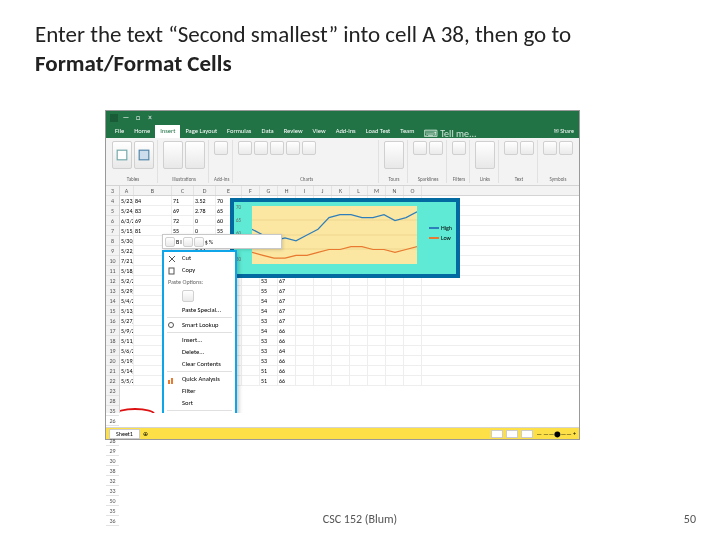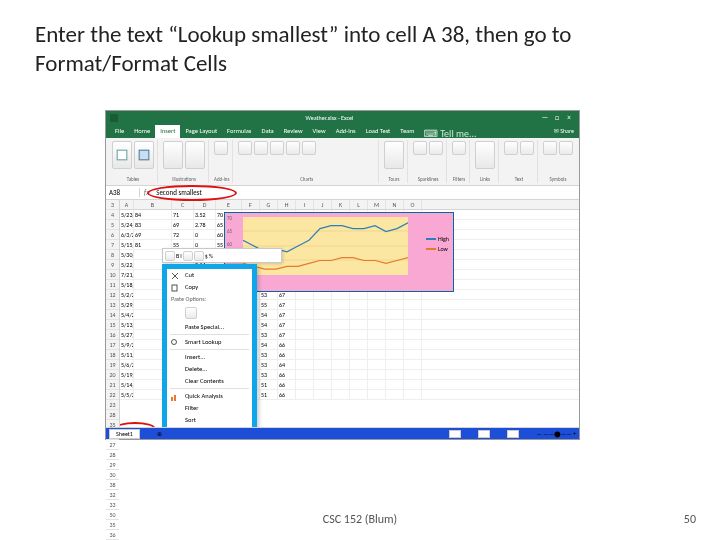--- a/index.html
+++ b/index.html
@@ -1,18 +1,18 @@
 <!DOCTYPE html>
 <html><head>
 <meta charset="utf-8">
 <style>
   * { box-sizing: border-box; margin: 0; padding: 0; }
   body { width: 720px; height: 540px; background: #fff; font-family: Calibri, Arial, sans-serif; position: relative; overflow: hidden; }
   .slide-title { font-size: 23px; color: #222; padding: 20px 30px 8px 35px; line-height: 1.25; }
-  .slide-title b { font-weight: 400; }
+  .slide-title b { font-weight: 700; }
   .shot { position: absolute; left: 105px; top: 110px; width: 475px; height: 330px; border: 1px solid #999; background: #fff; }
   
   .tb { height: 14px; background: #217346; display: flex; align-items: center; padding: 0 4px; }
   .tb-title { flex:1;text-align:center; color: #fff; font-size: 6px; }
   .tb-icon { width:8px; height:8px; background:#1a5c38; margin-right:2px; }
   .tb-btn { width:12px; height:10px; color:#fff; font-size:7px; text-align:center; }
   
   .tabs { height: 13px; background: #217346; display:flex; padding-left:4px; }
   .tab { font-size:6.5px; color:#fff; padding:2px 5px; }
   .tab.active { background:#fff; color:#217346; }
@@ -36,59 +36,58 @@
   .grid { display:flex; height: calc(100% - 14px - 13px - 48px - 14px - 12px); font-size:6px; }
   .rowhdrs { width:14px; background:#f3f3f3; border-right:1px solid #d4d4d4; }
   .rowhdrs div { height:10px; border-bottom:1px solid #e3e3e3; text-align:center; line-height:10px; color:#555; }
   .cols { flex:1; display:flex; flex-direction:column; }
   .colhdrs { height:10px; background:#f3f3f3; display:flex; border-bottom:1px solid #d4d4d4; }
   .colhdrs div { border-right:1px solid #e3e3e3; text-align:center; line-height:10px; color:#555; }
   .databody { position:relative; flex:1; overflow:hidden; }
   .datarow { height:10px; display:flex; border-bottom:1px solid #eee; }
   .datarow div { border-right:1px solid #eee; padding:0 1px; line-height:10px; white-space:nowrap; overflow:hidden; }
   
-  .chart { position:absolute; left:104px; top:2px; width:230px; height:80px; background:#f9a8d4; border:1px solid #0369a1; }
+  .chart { position:absolute; left:110px; top:2px; width:230px; height:80px; background:#5eead4; border:4px solid #0369a1; }
   .chart-plot { position:absolute; left:18px; top:4px; width:165px; height:58px; background:#fbe6a2; }
   .chart-legend { position:absolute; right:4px; top:20px; font-size:6px; }
   .leg-row { display:flex; align-items:center; gap:2px; margin:2px 0; }
   .leg-sw { width:10px; height:2px; }
   
-  .ctx { position:absolute; left:42px; top:54px; width:95px; background:#fff; border:5px solid #0ea5e9; box-shadow:2px 2px 4px rgba(0,0,0,.2); font-size:6.5px; }
+  .ctx { position:absolute; left:42px; top:54px; width:75px; background:#fff; border:2px solid #0ea5e9; box-shadow:2px 2px 4px rgba(0,0,0,.2); font-size:6.5px; }
   .ctx-item { padding:2px 4px 2px 18px; position:relative; border-bottom:0; }
   .ctx-sep { height:1px; background:#e0e0e0; margin:1px 3px; }
   .ctx-ico { position:absolute; left:3px; top:2px; width:10px; height:10px; }
   .ctx-hdr { padding:2px 4px; color:#666; font-size:6px; }
   .ctx-opts { display:flex; gap:2px; padding:2px 4px 2px 18px; }
   .ctx-opts .sm-ico { width:12px; height:12px; }
   
   .minitb { position:absolute; left:42px; top:38px; width:120px; height:15px; background:#fff; border:1px solid #c8c8c8; box-shadow:1px 1px 3px rgba(0,0,0,.15); display:flex; align-items:center; gap:1px; padding:0 2px; font-size:6px; }
   .minitb .sm-ico { width:10px;height:10px; }
   
-  .status { position:absolute; bottom:0; left:0; right:0; height:12px; background:#1d4ed8; border-top:1px solid #d4d4d4; display:flex; align-items:center; font-size:6px; padding:0 3px; gap:17px; }
+  .status { position:absolute; bottom:0; left:0; right:0; height:12px; background:#fde047; border-top:1px solid #d4d4d4; display:flex; align-items:center; font-size:6px; padding:0 3px; gap:3px; }
   .status .fill { flex:1; }
   .view-btn { width:12px; height:8px; border:1px solid #ccc; background:#fff; }
   
   .footer-c { position:absolute; bottom:14px; left:0; right:0; text-align:center; font-size:12px; color:#555; }
   .footer-r { position:absolute; bottom:14px; right:24px; font-size:12px; color:#555; }
   
   .spark { position:absolute; left:0; top:0; width:100%; height:100%; }
   .cW-a{width:14px}.cW-b{width:38px}.cW-c{width:22px}.cW-d{width:22px}.cW-e{width:26px}.cW-f{width:18px}.cW-g{width:18px}.cW-h{width:18px}.cW-i{width:18px}.cW-j{width:18px}.cW-k{width:18px}.cW-l{width:18px}.cW-m{width:18px}.cW-n{width:18px}.cW-o{width:18px}
 </style>
 </head>
 <body>
 
 <div class="slide-title">
-  <span>Enter the text “Lookup smallest” into cell A 38, then go to </span><b>Format/Format Cells</b>
+  <span>Enter the text “Second smallest” into cell A 38, then go to </span><b>Format/Format Cells</b>
 </div>
 
 <div class="shot">
 
   <div class="tb">
     <div class="tb-icon"></div>
-    <div class="tb-title">Weather.xlsx - Excel</div>
     <div class="tb-btn">—</div>
     <div class="tb-btn">□</div>
     <div class="tb-btn">×</div>
   </div>
 
   <div class="tabs">
     <div class="tab">File</div>
     <div class="tab">Home</div>
     <div class="tab active">Insert</div>
     <div class="tab">Page Layout</div>
@@ -176,28 +175,20 @@
     </div>
     <div class="grp" style="border-right:none">
       <div class="grp-ico-row">
           <div class="sm-ico"></div>
           <div class="sm-ico"></div>
         </div>
       <div class="grp-label">Symbols</div>
     </div>
   </div>
 
-  <div class="fbar">
-    <div class="namebox">A38</div>
-    <div class="fx">fx</div>
-    <div class="finput">
-      <span>Second smallest</span>
-      <div class="red-oval" style="left:-6px;top:-3px;width:90px;height:16px"></div>
-    </div>
-  </div>
 
   <div class="grid">
     <div class="rowhdrs" id="rowhdrs">
         <div>3</div>
         <div>4</div>
         <div>5</div>
         <div>6</div>
         <div>7</div>
         <div>8</div>
         <div>9</div>

